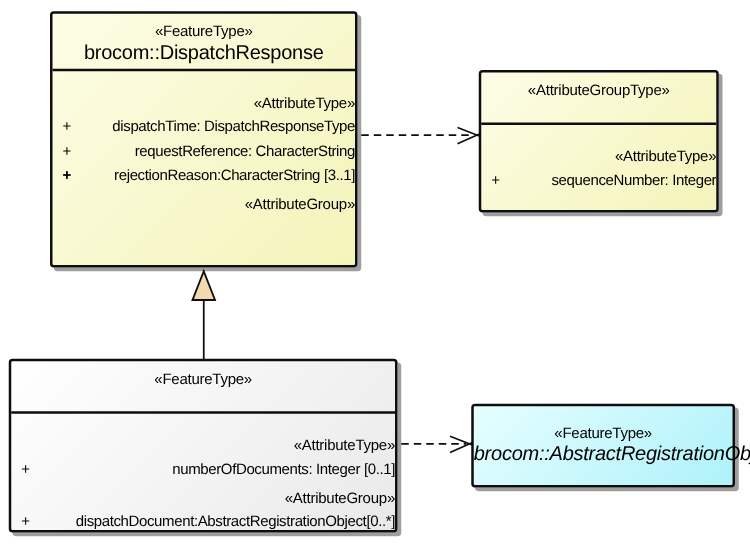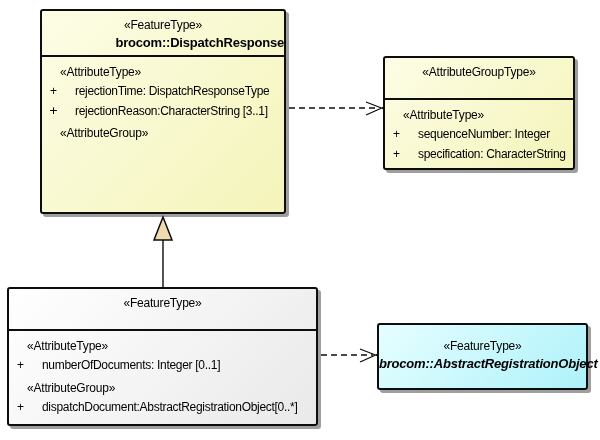--- a/index.html
+++ b/index.html
@@ -15,23 +15,23 @@
   }
   .uml-box.yellow{background:linear-gradient(135deg,var(--box_yellow_start,#fdfde6),var(--box_yellow_end,#f4f4ba));}
   .uml-box.gray{background:linear-gradient(135deg,var(--box_gray_start,#ffffff),var(--box_gray_end,#e9e9e9));}
   .uml-box.cyan{background:linear-gradient(135deg,var(--box_cyan_start,#e6feff),var(--box_cyan_end,#aef2fa));}
   .uml-header{
     box-sizing:border-box;text-align:center;padding-top:6px;
     border-bottom:2px solid var(--border,#0d0d0d);
   }
   .uml-header.no-divider{border-bottom:none;}
   .stereotype{font-size:12px;line-height:16px;letter-spacing:-0.2px;}
-  .class-name{font-size:13px;line-height:19px;font-weight:bold;letter-spacing:-0.2px;white-space:nowrap;text-align:right;}
+  .class-name{font-size:16px;line-height:19px;font-weight:normal;letter-spacing:-0.2px;white-space:nowrap;}
   .class-name.abstract{font-style:italic;}
-  .uml-body{position:relative;padding-top:6px;overflow:hidden;}
+  .uml-body{position:relative;padding-top:16px;overflow:hidden;text-align:right;}
   .section-label{font-size:12px;line-height:19px;margin-left:18px;letter-spacing:-0.2px;}
   .attr-row{position:relative;font-size:12px;line-height:19.5px;white-space:nowrap;letter-spacing:-0.3px;}
   .attr-vis{position:absolute;left:8px;top:0;}
   .attr-text{display:block;margin-left:33px;}
   .section-gap{height:3px;}
   #connector-layer{position:absolute;left:0;top:0;width:600px;height:440px;pointer-events:none;}
   .dep-line{stroke:var(--connector,#0d0d0d);stroke-width:1.4;stroke-dasharray:6 4;fill:none;}
   .arrow-open{stroke:var(--connector,#0d0d0d);stroke-width:1.3;fill:none;}
   .gen-line{stroke:var(--connector,#0d0d0d);stroke-width:1.4;fill:none;}
   .gen-triangle{fill:var(--triangle_fill,#f2d9ae);stroke:var(--connector,#0d0d0d);stroke-width:1.5;}
@@ -43,24 +43,25 @@
 
   <div class="uml-box yellow" style="left:40px;top:9px;width:246px;height:205px;">
     <div class="uml-header" style="height:46px;">
       <div class="stereotype">«FeatureType»</div>
       <div class="class-name">brocom::DispatchResponse</div>
     </div>
     <div class="uml-body">
       <div class="section-label">«AttributeType»</div>
       <div class="attr-row">
         <span class="attr-vis">+</span>
-        <span class="attr-text">rejectionTime: DispatchResponseType</span>
+        <span class="attr-text">dispatchTime: DispatchResponseType</span>
       </div>
       <div class="attr-row">
         <span class="attr-vis">+</span>
+        <span class="attr-text">requestReference: CharacterString</span>
       </div>
       <div class="attr-row">
         <span class="attr-vis">+</span>
       </div>
       <div class="attr-row">
         <span class="attr-vis">+</span>
       </div>
       <div class="attr-row">
         <span class="attr-vis">+</span>
         <span class="attr-text">rejectionReason:CharacterString [3..1]</span>
@@ -78,21 +79,20 @@
       <div class="stereotype">«AttributeGroupType»</div>
     </div>
     <div class="uml-body">
       <div class="section-label">«AttributeType»</div>
       <div class="attr-row">
         <span class="attr-vis">+</span>
         <span class="attr-text">sequenceNumber: Integer</span>
       </div>
       <div class="attr-row">
         <span class="attr-vis">+</span>
-        <span class="attr-text">specification: CharacterString</span>
       </div>
     </div>
   </div>
 
   <div class="uml-box gray" style="left:7px;top:287px;width:311px;height:139px;">
     <div class="uml-header" style="height:42px;">
       <div class="stereotype">«FeatureType»</div>
     </div>
     <div class="uml-body">
       <div class="section-label">«AttributeType»</div>

